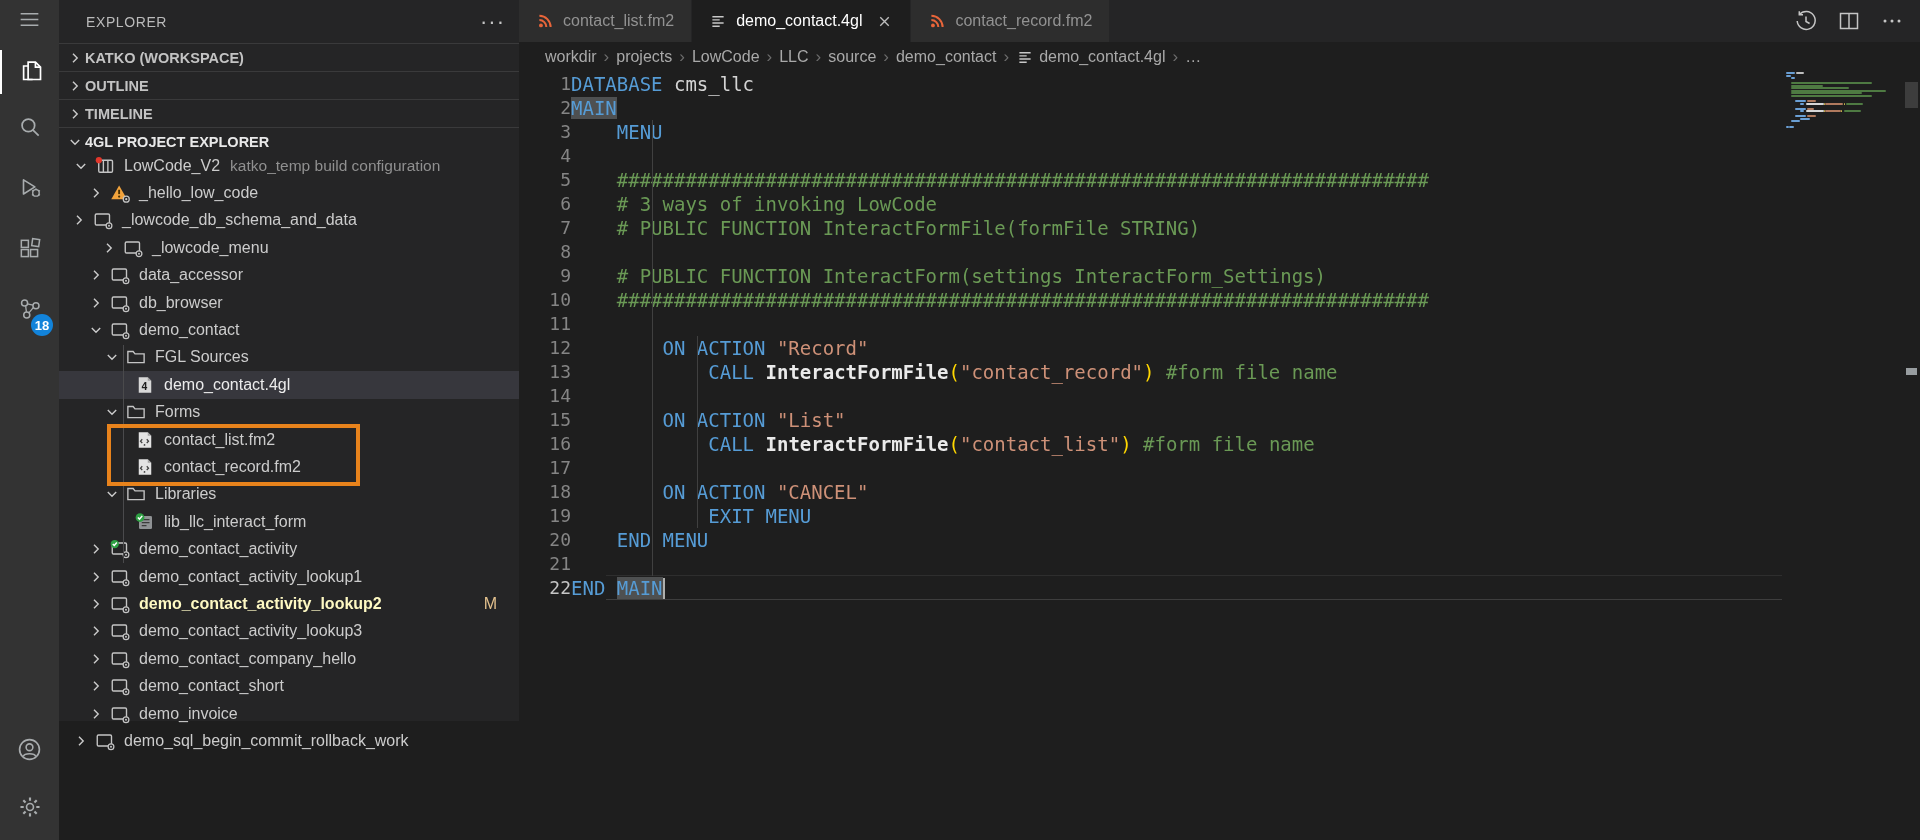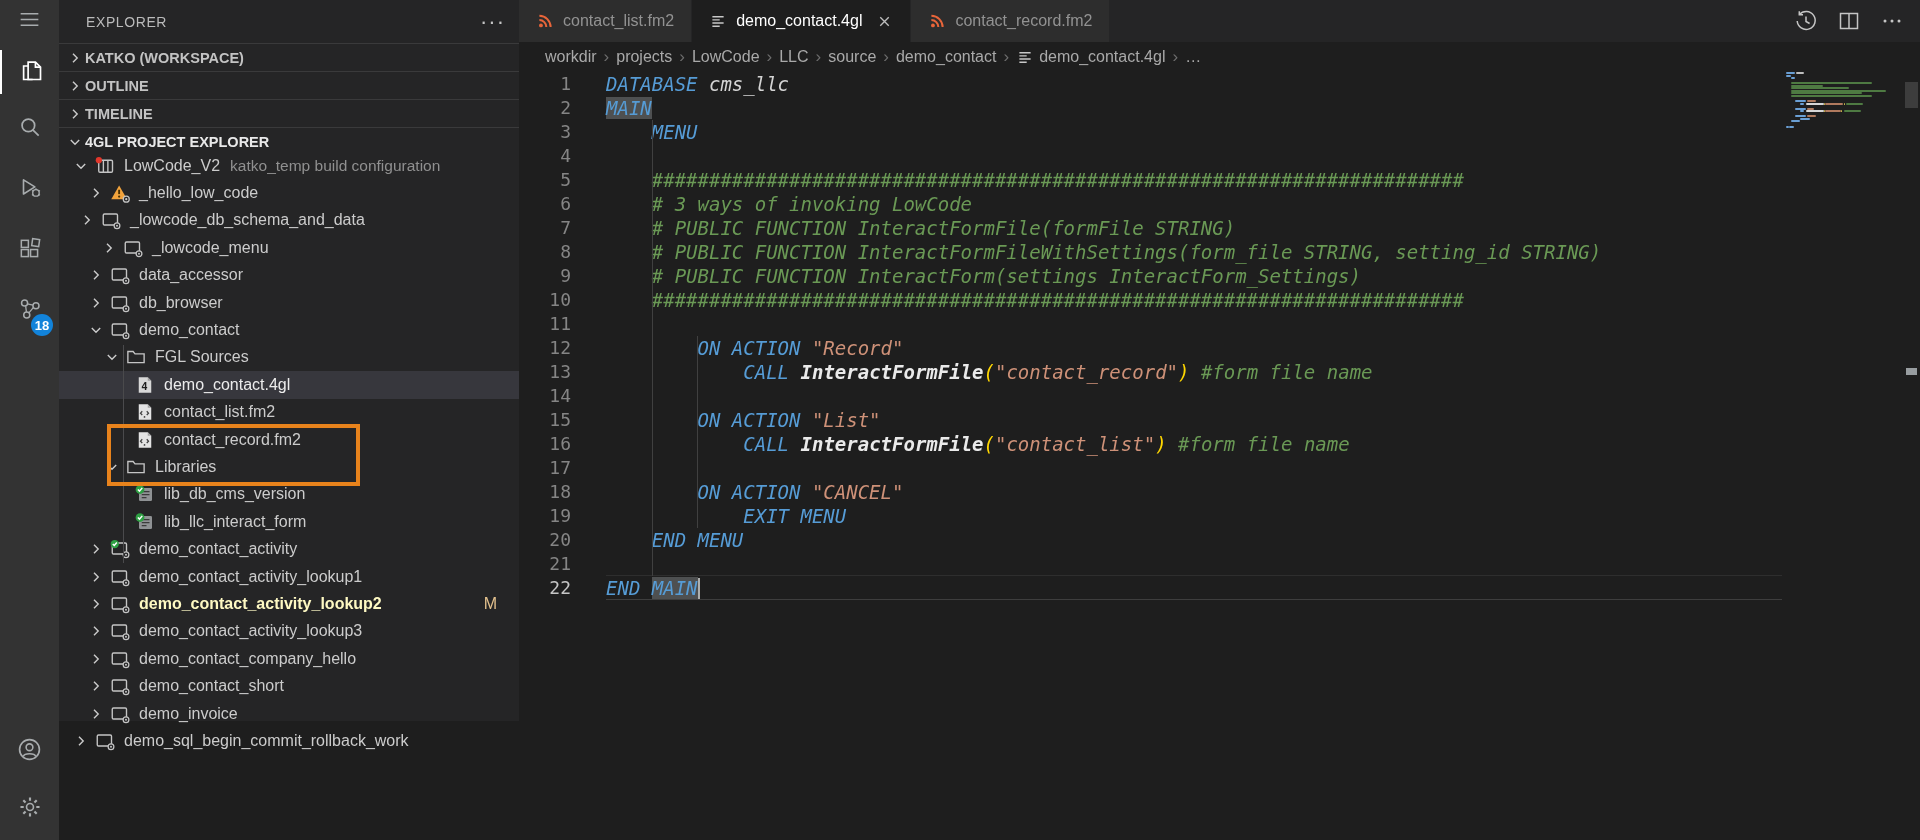--- a/index.html
+++ b/index.html
@@ -41,21 +41,21 @@
   .tab-actions>span{display:flex;cursor:pointer;}
   .breadcrumb{position:absolute;left:0;top:42px;right:0;height:30px;display:flex;align-items:center;padding-left:26px;
               font-size:16px;color:#a9a9a9;background:#1e1e1e;white-space:nowrap;text-align:right;}
   .bc-sep{color:#6d6d6d;margin:0 7px;font-size:17px;}
   .bc-icn{display:flex;margin-right:5px;}
   .bc-item{cursor:pointer;}
   
   .code{position:absolute;left:0;top:72px;right:0;bottom:0;font-family:"DejaVu Sans Mono",monospace;font-size:19px;line-height:24px;}
   .cl{display:flex;height:24px;position:relative;white-space:pre;}
   .ln{width:52px;flex:none;text-align:right;color:#858585;font-size:18px;user-select:none;}
-  .ct{margin-left:35px;font-style:italic;}
+  .ct{}
   .tk.kw{color:#569cd6;}
   .tk.pl{color:#d4d4d4;}
   .tk.cm{color:#6a9955;}
   .tk.st{color:#ce9178;}
   .tk.fn{color:#eaeaea;font-weight:bold;}
   .tk.pr{color:#ffd700;}
   .tk.whl{background:rgba(92,95,96,.78);}
   .caret{display:inline-block;width:2px;height:21px;background:#aeafad;vertical-align:-4px;}
   .cl.cur .ln{color:#c6c6c6;}
   .cl.cur::after{content:'';position:absolute;left:87px;width:1176px;top:-1px;bottom:0;
@@ -199,21 +199,21 @@
               <path d="M7.3 2L13.6 13H1z" fill="#f2a33c"></path>
               <path d="M7.3 5.4v3.5" stroke="#4a3000" stroke-width="1.5"></path>
               <circle cx="7.3" cy="10.8" r="0.9" fill="#4a3000"></circle>
               <circle cx="13" cy="12.9" r="2.4" fill="#252526" stroke="#c5c5c5" stroke-width="1"></circle>
               <circle cx="13" cy="12.9" r="0.9" fill="#c5c5c5"></circle>
             </svg>
           </span>
        <span class="tlabel">_hello_low_code</span>
 
      </div>
-        <div class="trow  " style="padding-left:20px">
+        <div class="trow  " style="padding-left:12px">
        <span class="twisty">
             <svg viewBox="0 0 16 16" width="16" height="16">
               <path d="M6 3.8l4.2 4.2L6 12.2" fill="none" stroke="#cccccc" stroke-width="1.4"></path>
             </svg>
           </span>
        <span class="ticon">
             <svg viewBox="0 0 16 16" width="20" height="20">
               <rect x="1.8" y="3.2" width="11.4" height="8.8" rx="1" fill="none" stroke="#c5c5c5" stroke-width="1.1"></rect>
               <circle cx="12.8" cy="12.5" r="2.3" fill="#252526" stroke="#c5c5c5" stroke-width="1"></circle>
               <circle cx="12.8" cy="12.5" r="0.8" fill="#c5c5c5"></circle>
@@ -303,20 +303,34 @@
         <div class="trow sel " style="padding-left:76px">
 
        <span class="ticon">
             <svg viewBox="0 0 16 16" width="20" height="20">
               <path d="M3 1.8h7.2L13 4.6v9.6H3z" fill="#d8d8d8"></path>
               <path d="M10.2 1.8v2.8H13z" fill="#9f9f9f"></path>
               <text x="7.6" y="11.8" font-size="8.5" font-weight="bold" fill="#1e1e1e" text-anchor="middle" font-family="DejaVu Sans Mono,monospace">4</text>
             </svg>
           </span>
        <span class="tlabel">demo_contact.4gl</span>
+
+     </div>
+        <div class="trow  " style="padding-left:45px">
+       <span class="twisty">
+            <svg viewBox="0 0 16 16" width="16" height="16">
+              <path d="M3.8 6l4.2 4.2L12.2 6" fill="none" stroke="#cccccc" stroke-width="1.4"></path>
+            </svg>
+          </span>
+       <span class="ticon">
+            <svg viewBox="0 0 16 16" width="20" height="20">
+              <path d="M1.5 3.6h4.2l1.5 1.9h7.3v7H1.5z" fill="none" stroke="#c5c5c5" stroke-width="1.1"></path>
+            </svg>
+          </span>
+       <span class="tlabel">Forms</span>
 
      </div>
         <div class="trow  " style="padding-left:76px">
 
        <span class="ticon">
             <svg viewBox="0 0 16 16" width="20" height="20">
               <path d="M3 1.8h7.2L13 4.6v9.6H3z" fill="#e3e3e3"></path>
               <path d="M10.2 1.8v2.8H13z" fill="#a5a5a5"></path>
               <path d="M5.8 7.4L4.4 8.9l1.4 1.5M9.4 7.4l1.4 1.5-1.4 1.5" stroke="#3f3f3f" stroke-width="1" fill="none"></path>
               <circle cx="7.6" cy="11.9" r="0.7" fill="#3f3f3f"></circle>
@@ -343,33 +357,20 @@
             <svg viewBox="0 0 16 16" width="16" height="16">
               <path d="M3.8 6l4.2 4.2L12.2 6" fill="none" stroke="#cccccc" stroke-width="1.4"></path>
             </svg>
           </span>
        <span class="ticon">
             <svg viewBox="0 0 16 16" width="20" height="20">
               <path d="M1.5 3.6h4.2l1.5 1.9h7.3v7H1.5z" fill="none" stroke="#c5c5c5" stroke-width="1.1"></path>
             </svg>
           </span>
        <span class="tlabel">Libraries</span>
-
-     </div>
-        <div class="trow  " style="padding-left:76px">
-
-       <span class="ticon">
-            <svg viewBox="0 0 16 16" width="20" height="20">
-              <rect x="3.2" y="3.2" width="10.4" height="10.4" rx="1" fill="#8f9294"></rect>
-              <path d="M5.4 6.1h6.2M5.4 8.5h6.2M5.4 10.9h3.8" stroke="#3b3b3b" stroke-width="1.1"></path>
-              <circle cx="4" cy="4.4" r="3.5" fill="#2ea043"></circle>
-              <path d="M2.3 4.4l1.3 1.3 2.2-2.6" stroke="#fff" stroke-width="1.2" fill="none"></path>
-            </svg>
-          </span>
-       <span class="tlabel">lib_db_cms_version</span>
 
      </div>
         <div class="trow  " style="padding-left:76px">
 
        <span class="ticon">
             <svg viewBox="0 0 16 16" width="20" height="20">
               <rect x="3.2" y="3.2" width="10.4" height="10.4" rx="1" fill="#8f9294"></rect>
               <path d="M5.4 6.1h6.2M5.4 8.5h6.2M5.4 10.9h3.8" stroke="#3b3b3b" stroke-width="1.1"></path>
               <circle cx="4" cy="4.4" r="3.5" fill="#2ea043"></circle>
               <path d="M2.3 4.4l1.3 1.3 2.2-2.6" stroke="#fff" stroke-width="1.2" fill="none"></path>
@@ -621,21 +622,21 @@
           <div class="cl ">
        <span class="ln">6</span>
        <span class="ct"><span class="tk pl">    </span><span class="tk cm"># 3 ways of invoking LowCode</span></span>
      </div>
           <div class="cl ">
        <span class="ln">7</span>
        <span class="ct"><span class="tk pl">    </span><span class="tk cm"># PUBLIC FUNCTION InteractFormFile(formFile STRING)</span></span>
      </div>
           <div class="cl ">
        <span class="ln">8</span>
-       <span class="ct"><span class="tk pl">    </span><span class="tk cm"># PUBLIC FUNCTION InteractFormFileWithSettings(form_file STRING, setting_id STRING)</span></span>
+       <span class="ct"><span class="tk pl">    </span></span>
      </div>
           <div class="cl ">
        <span class="ln">9</span>
        <span class="ct"><span class="tk pl">    </span><span class="tk cm"># PUBLIC FUNCTION InteractForm(settings InteractForm_Settings)</span></span>
      </div>
           <div class="cl ">
        <span class="ln">10</span>
        <span class="ct"><span class="tk pl">    </span><span class="tk cm">#######################################################################</span></span>
      </div>
           <div class="cl ">

